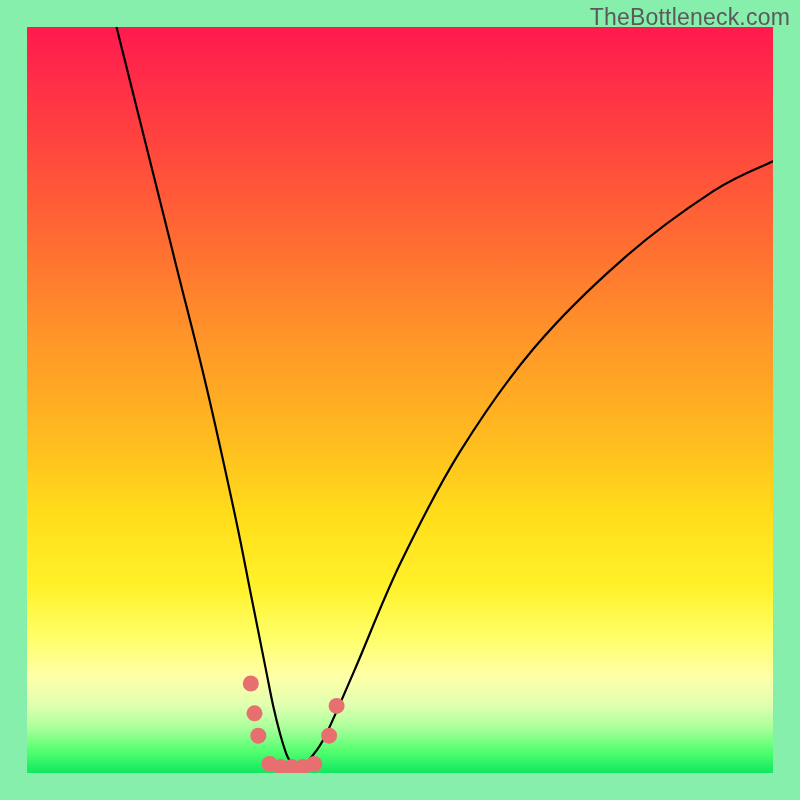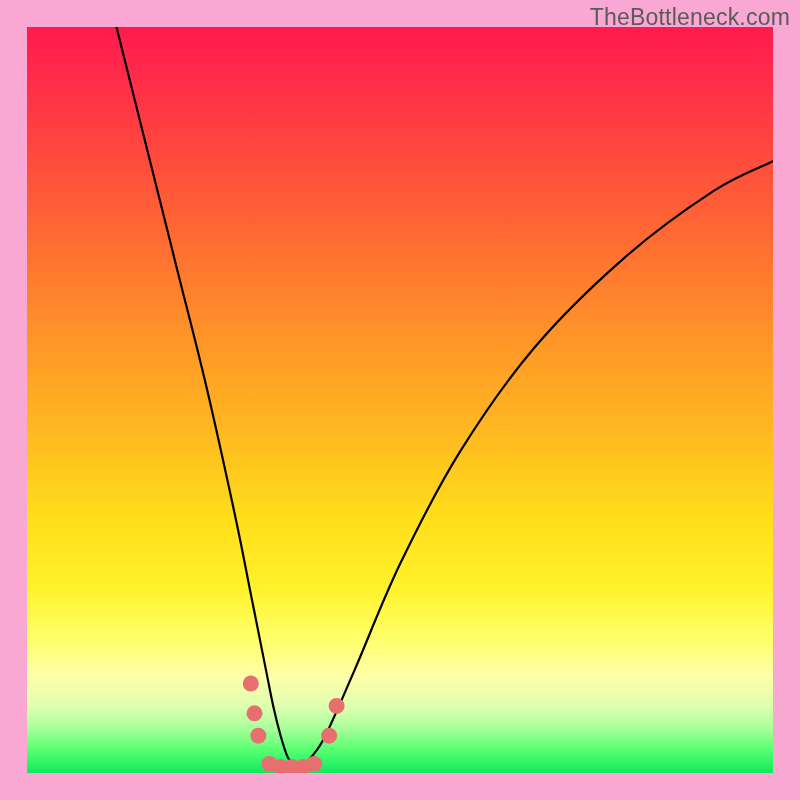--- a/index.html
+++ b/index.html
@@ -10,21 +10,21 @@
     background: #000;
     overflow: hidden;
     font-family: Arial, Helvetica, sans-serif;
   }
   .frame {
     position: absolute;
     left: 0;
     top: 0;
     width: 800px;
     height: 800px;
-    background: #f9a8d4;
+    background: #86efac;
   }
   .plot {
     position: absolute;
     left: 27px;
     top: 27px;
     width: 746px;
     height: 746px;
     
     background: linear-gradient(to bottom,
       #ff1a4d 0%,

